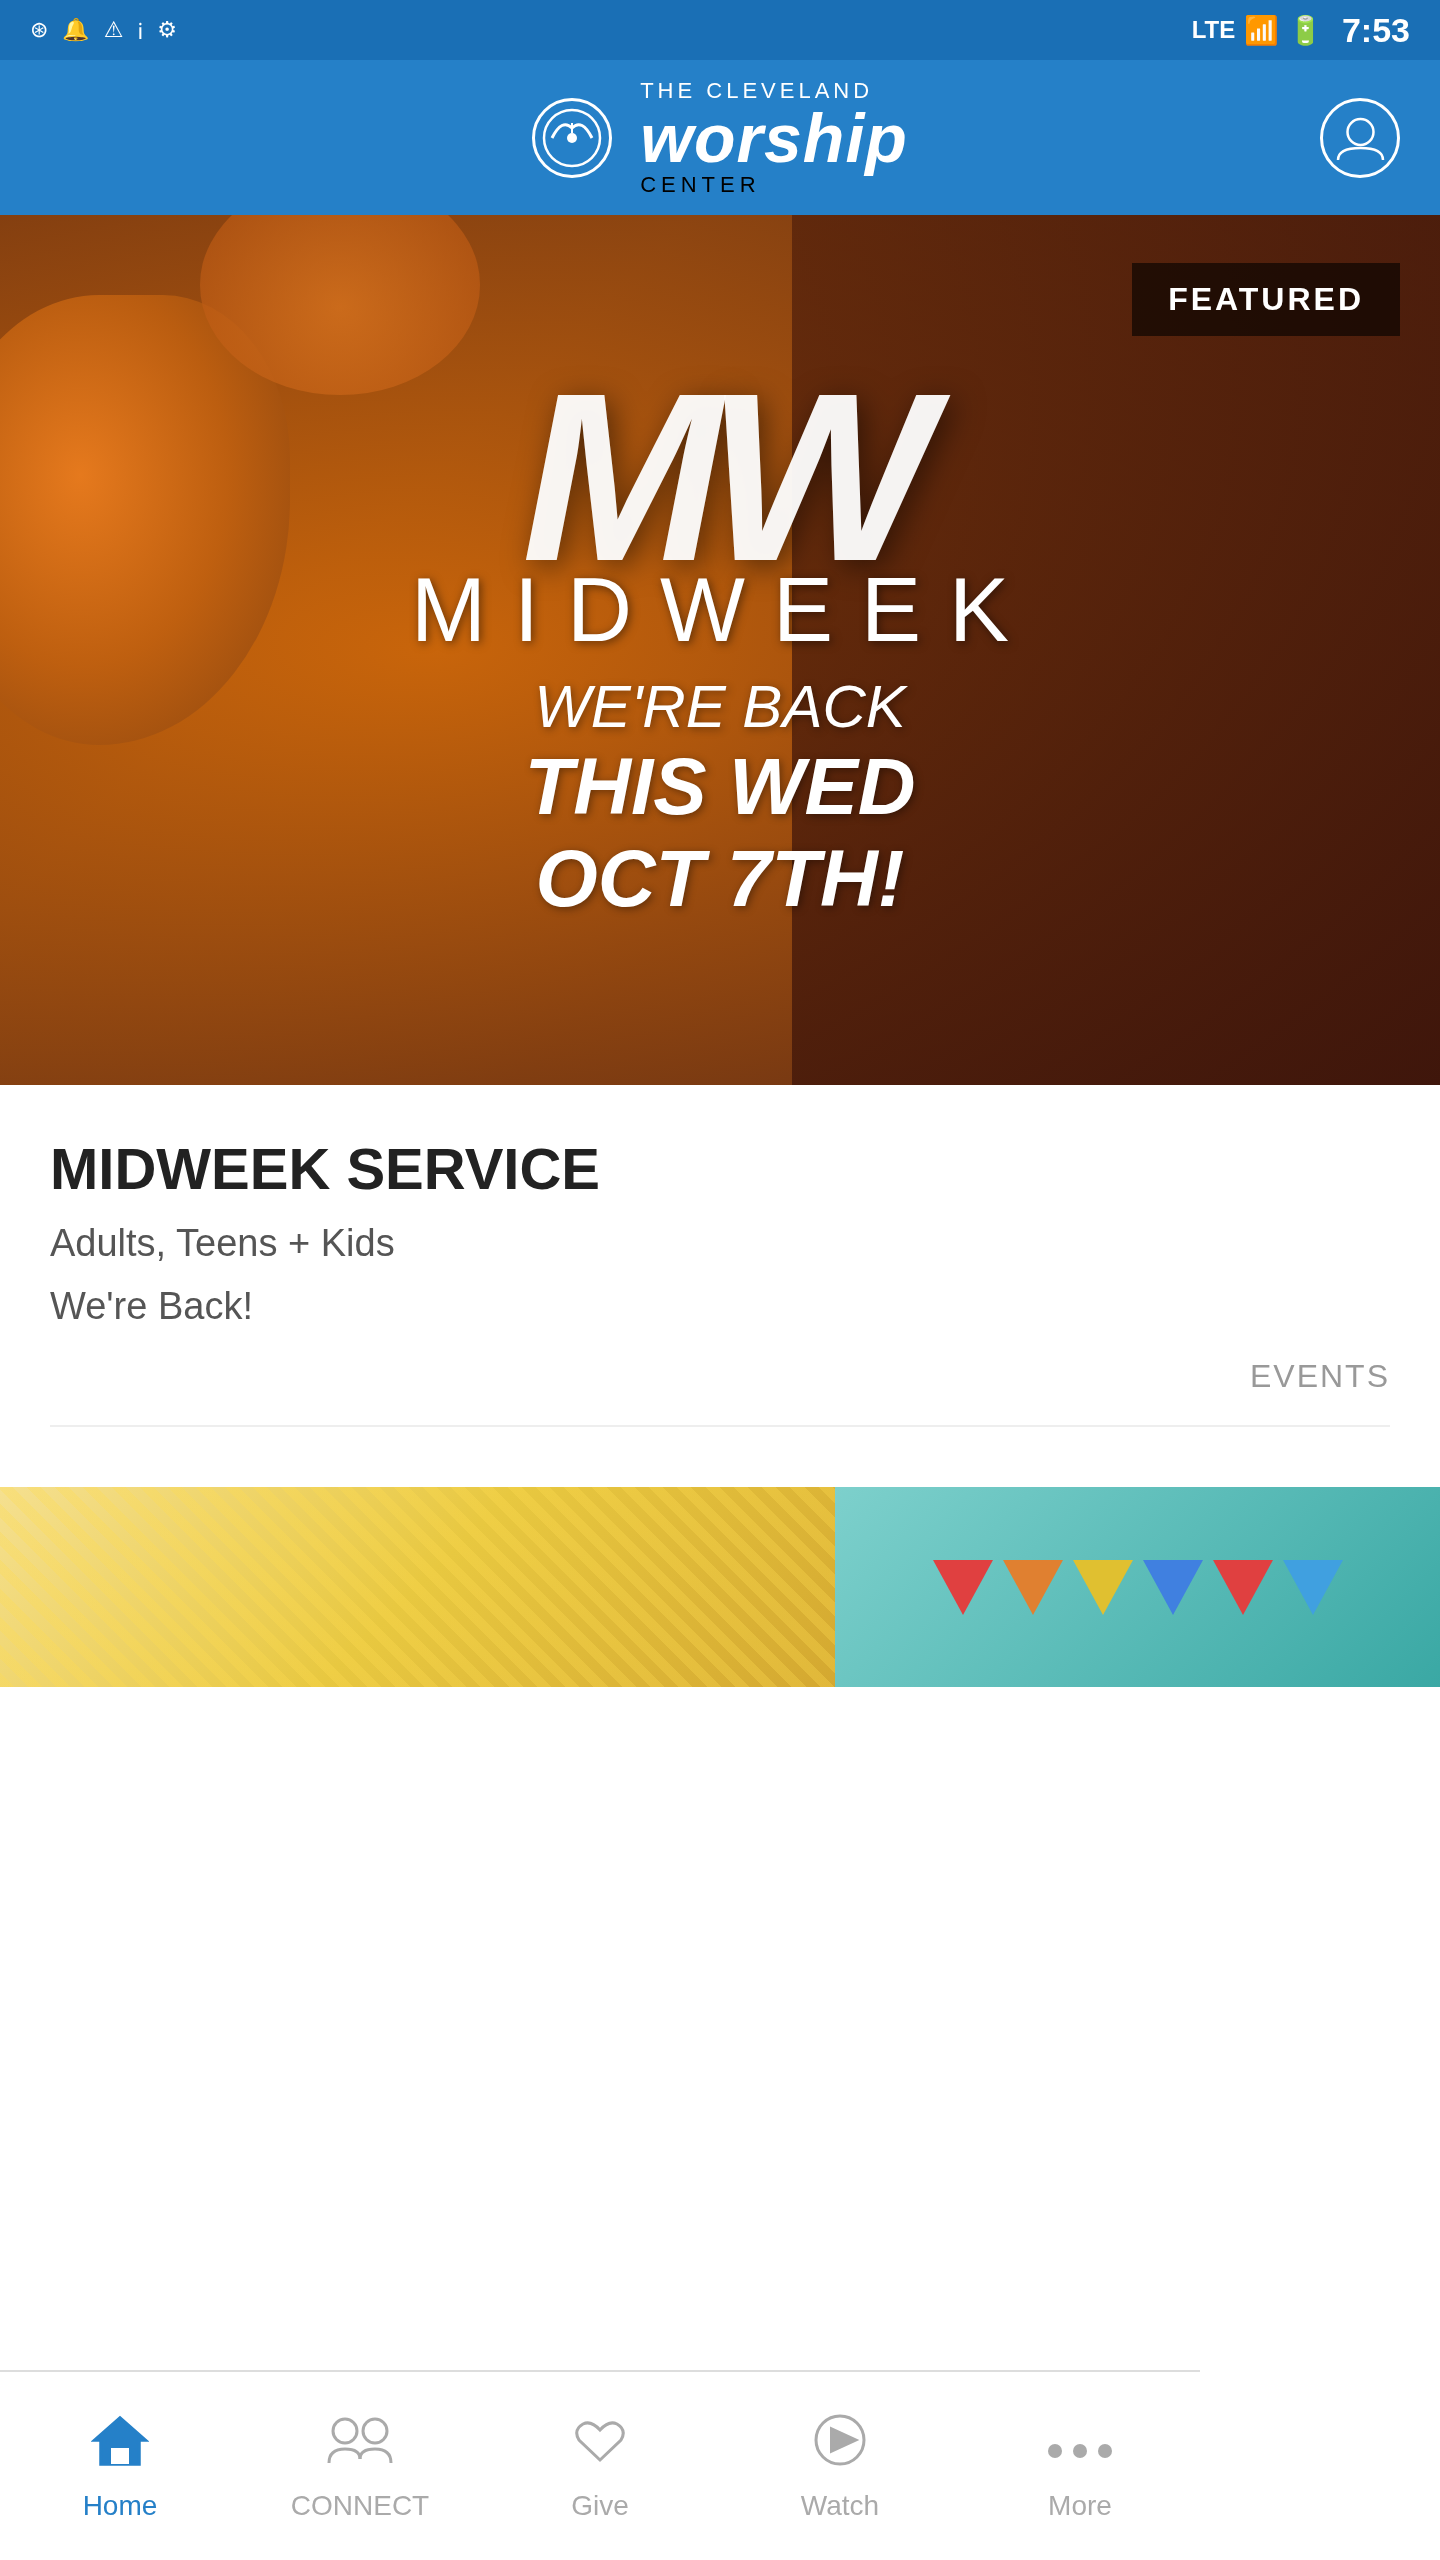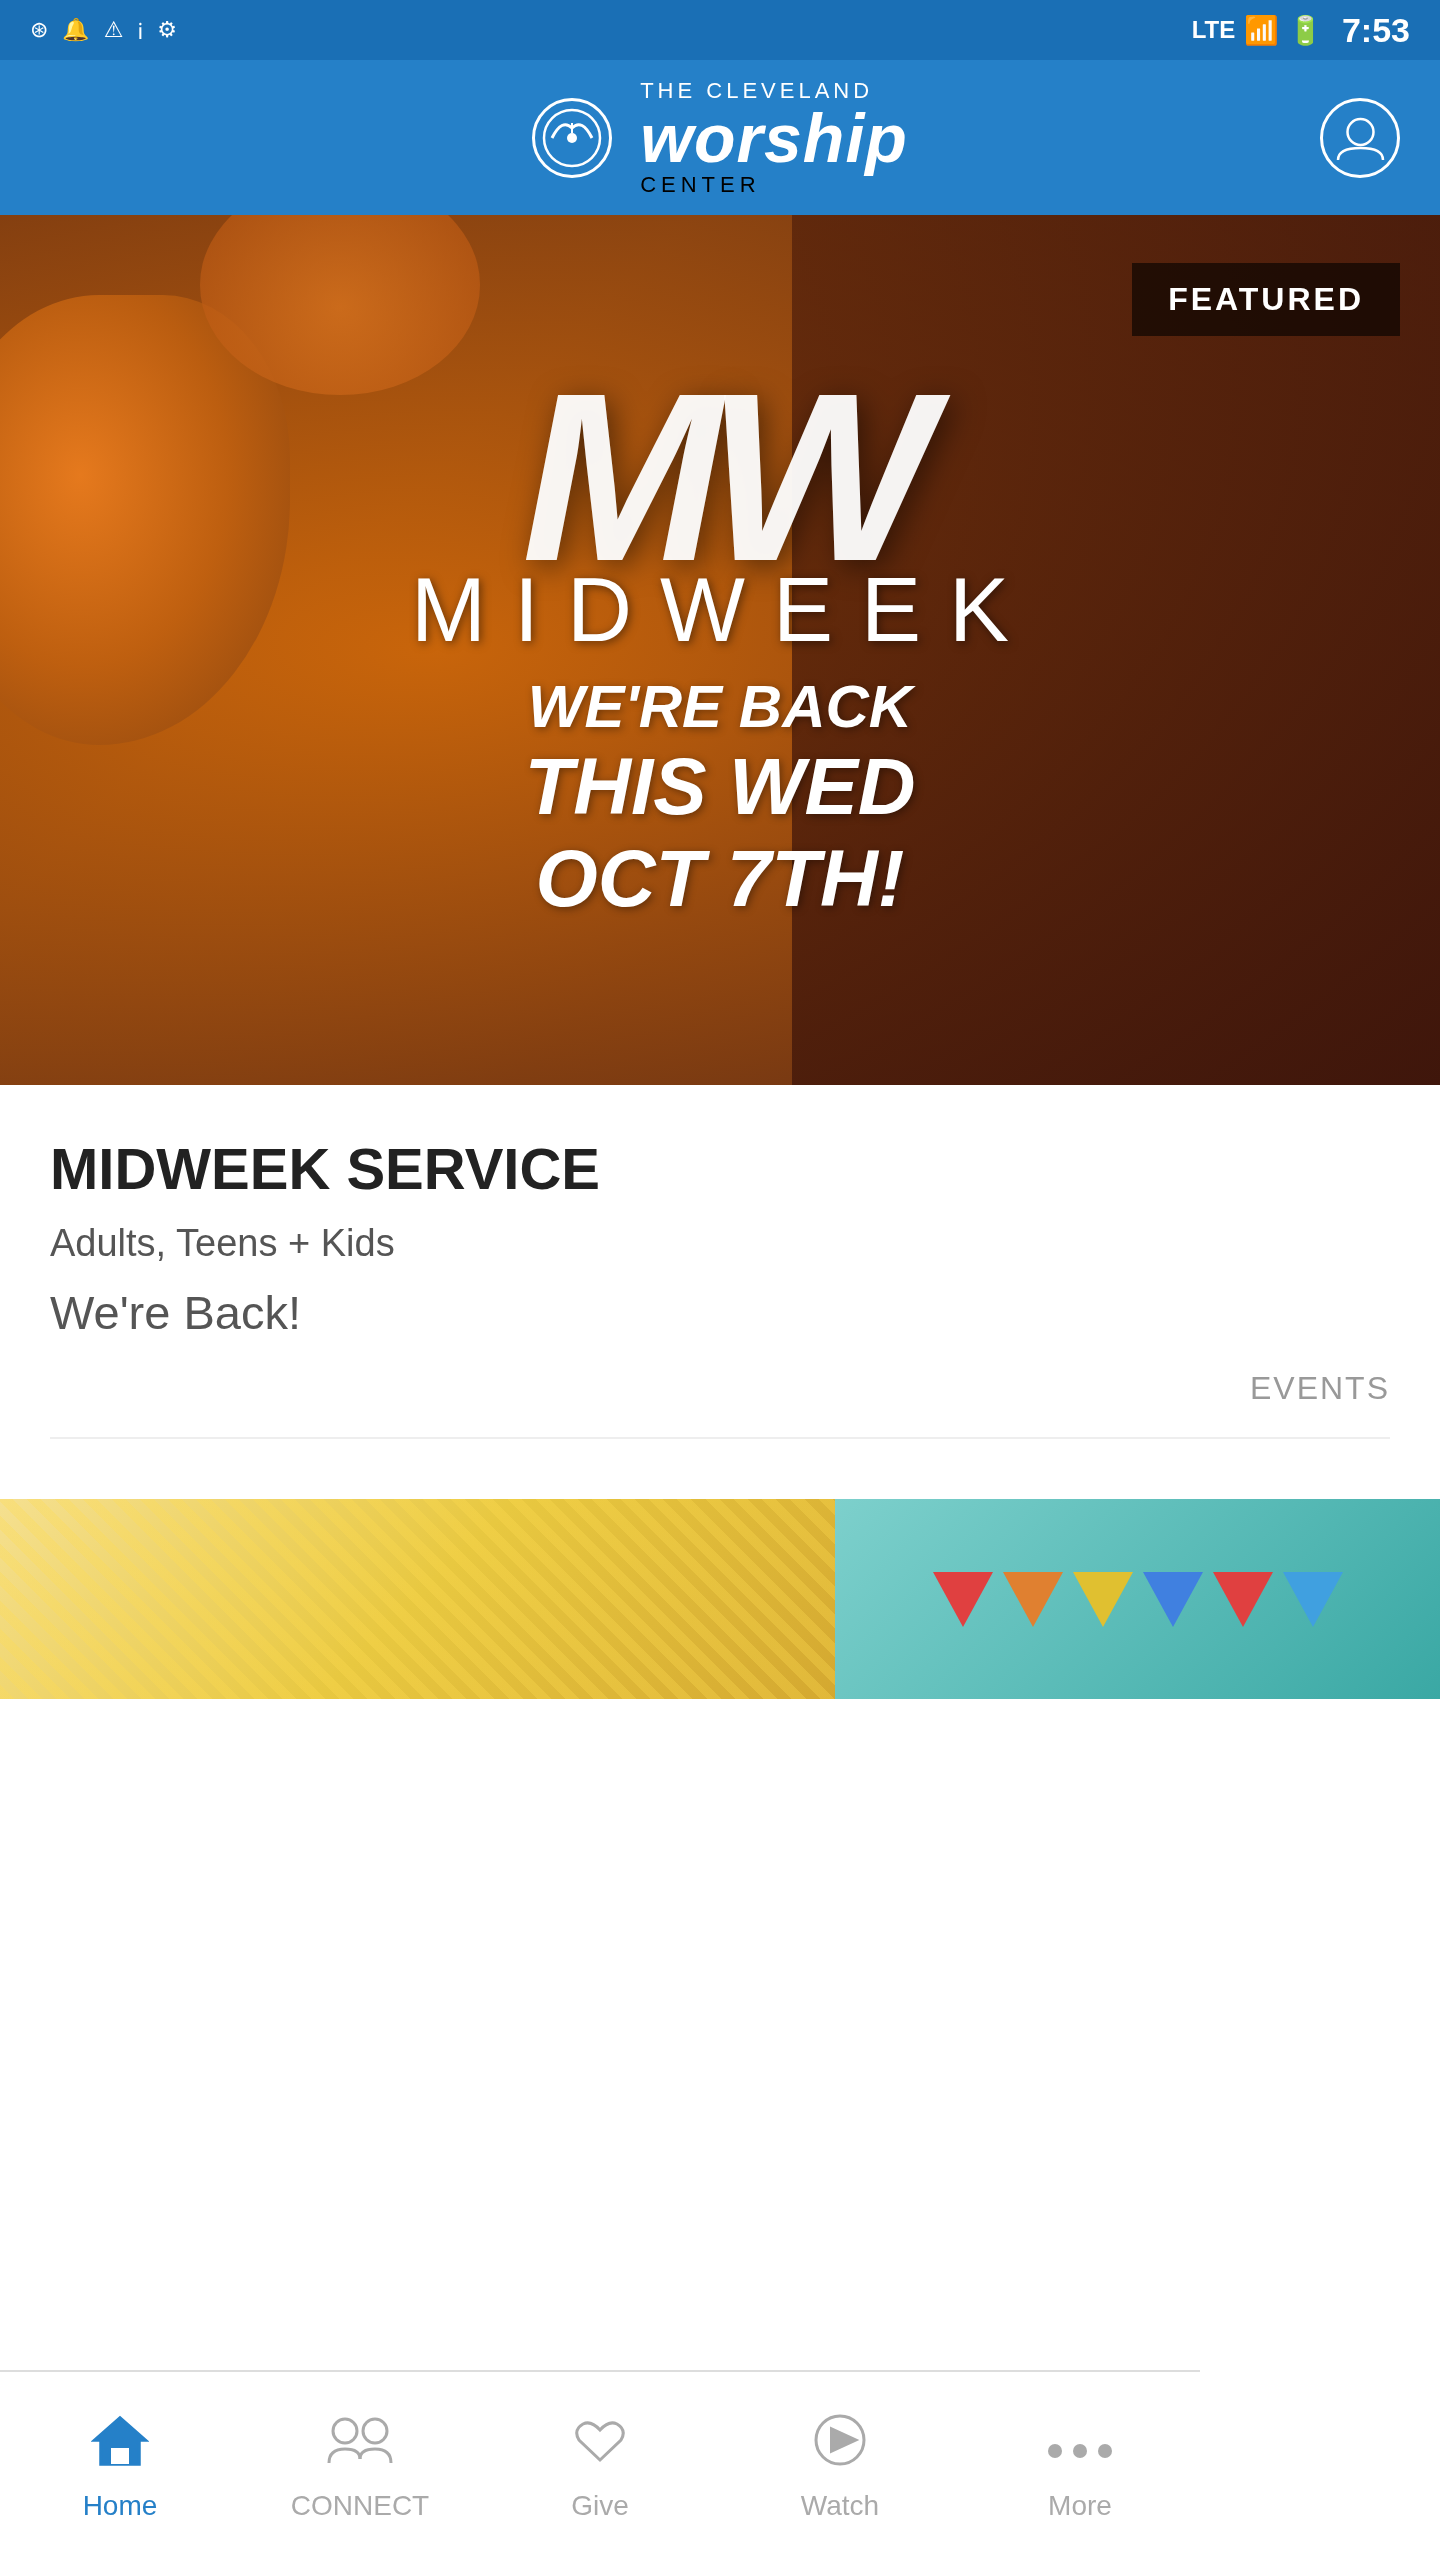--- a/index.html
+++ b/index.html
@@ -190,21 +190,21 @@
       font-weight: 400;
       letter-spacing: 28px;
       color: #fff;
       text-shadow: 2px 2px 10px rgba(0,0,0,0.5);
       margin-top: -20px;
       margin-left: 8px;
     }
 
     .midweek-subtitle1 {
       font-size: 60px;
-      font-weight: 700;
+      font-weight: 400;
       font-style: italic;
       color: #fff;
       margin-top: 10px;
       text-shadow: 2px 2px 8px rgba(0,0,0,0.4);
     }
 
     .midweek-subtitle2 {
       font-size: 80px;
       font-weight: 700;
       font-style: italic;
@@ -234,21 +234,21 @@
       margin-bottom: 20px;
     }
 
     .service-subtitle {
       font-size: 38px;
       color: #555;
       margin-bottom: 20px;
     }
 
     .service-description {
-      font-size: 47px;
+      font-size: 38px;
       color: #555;
       margin-bottom: 30px;
     }
 
     .service-tag {
       font-size: 32px;
       color: #999;
       text-transform: uppercase;
       letter-spacing: 2px;
       margin-bottom: 20px;

